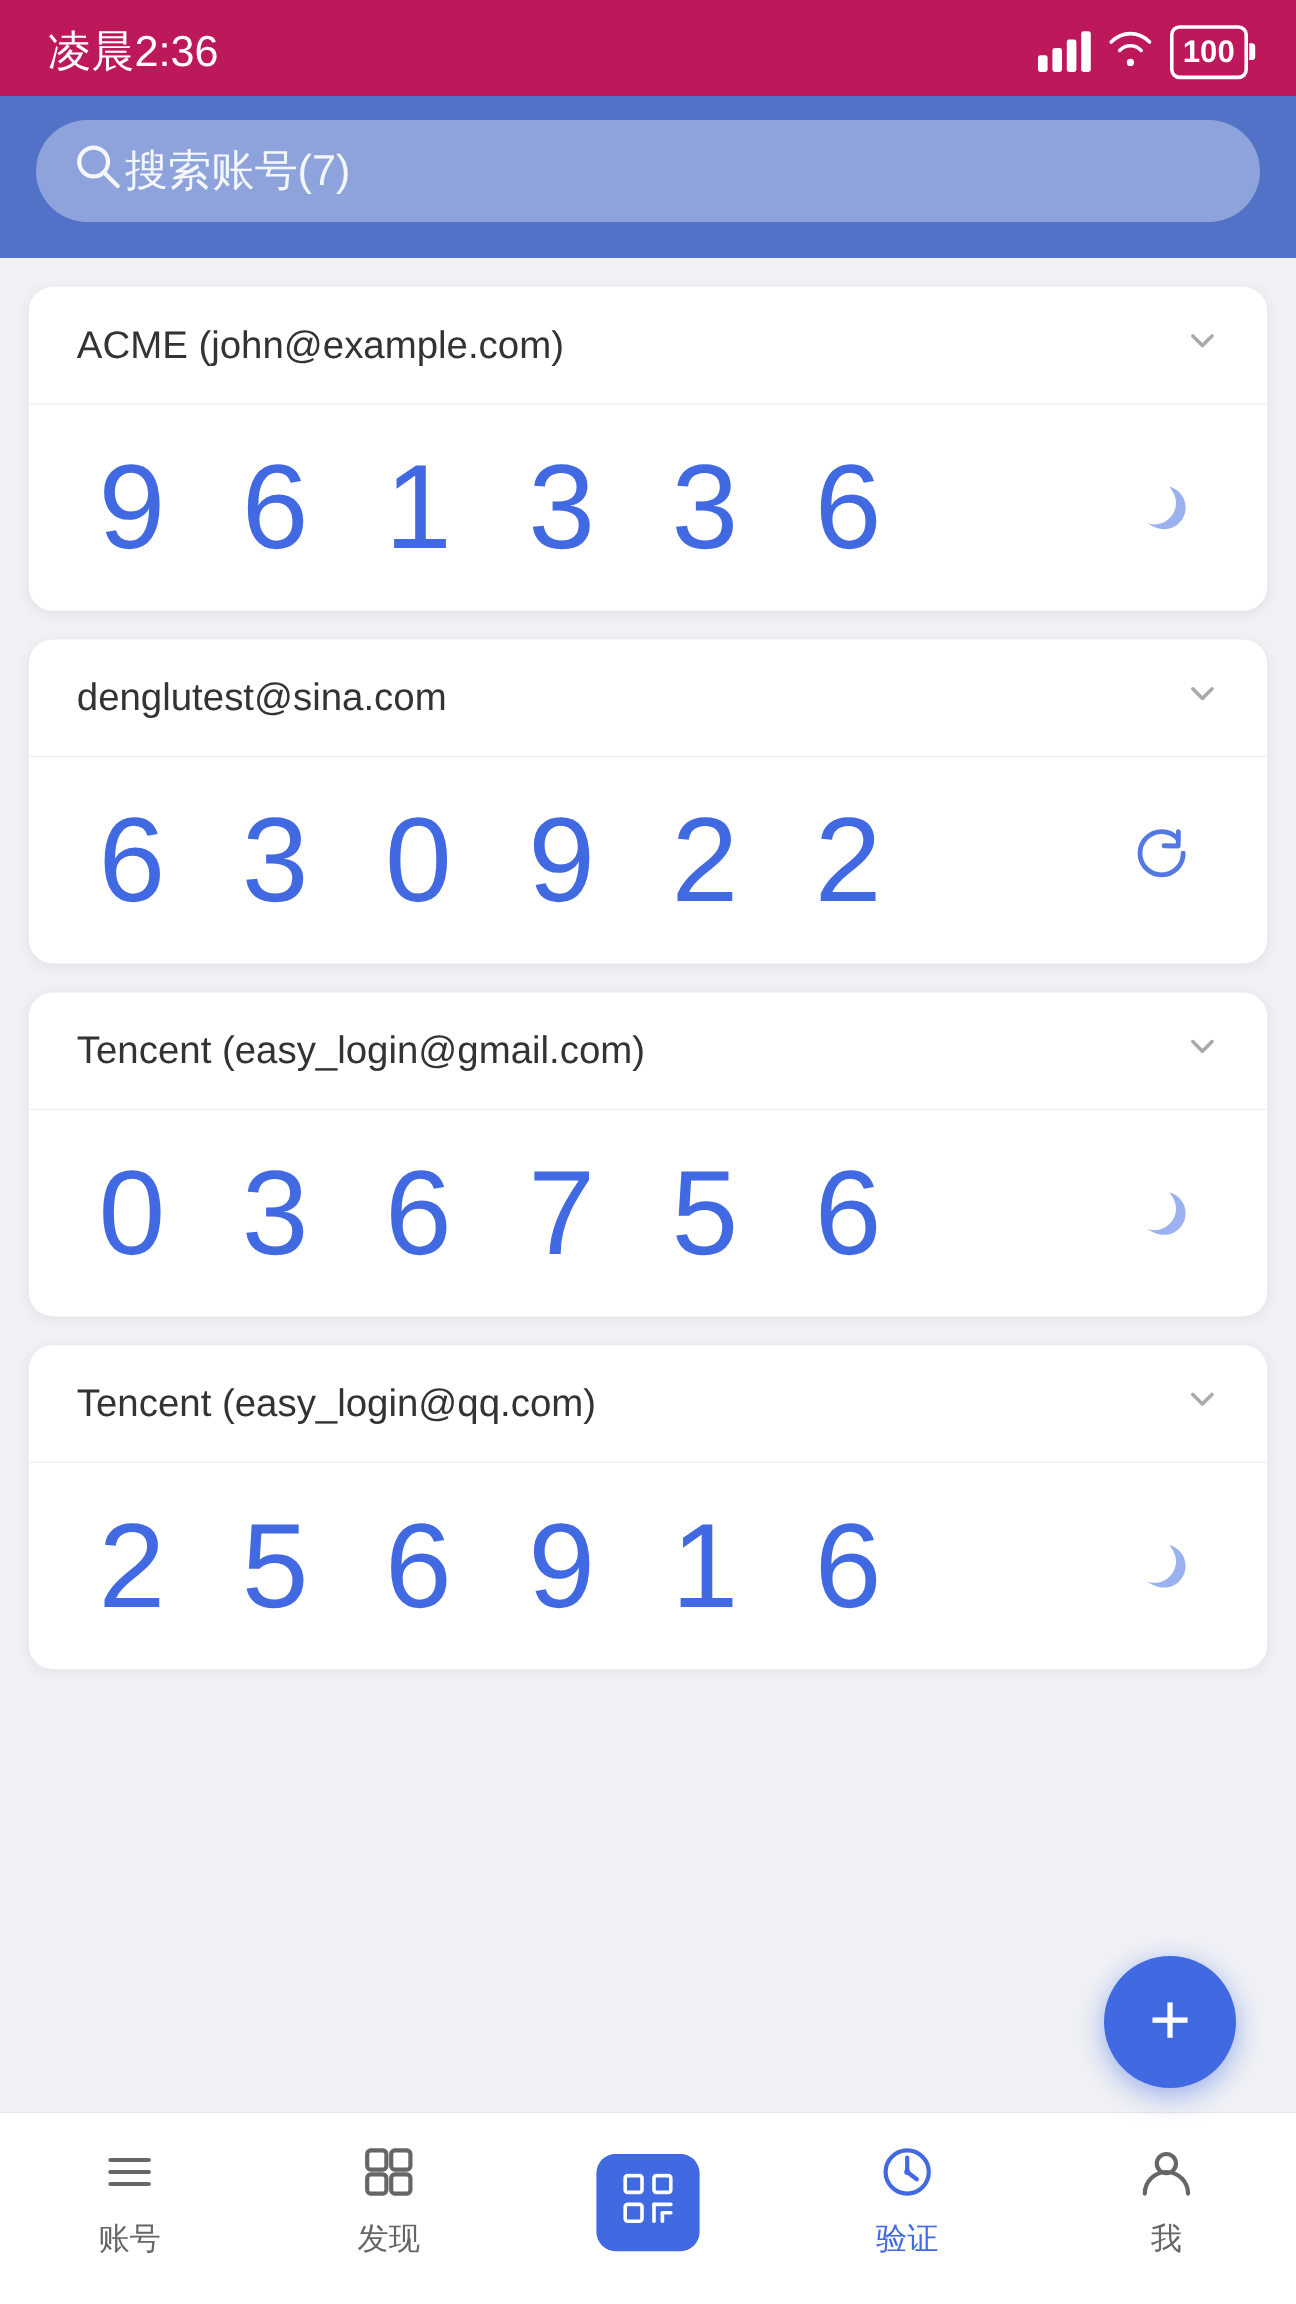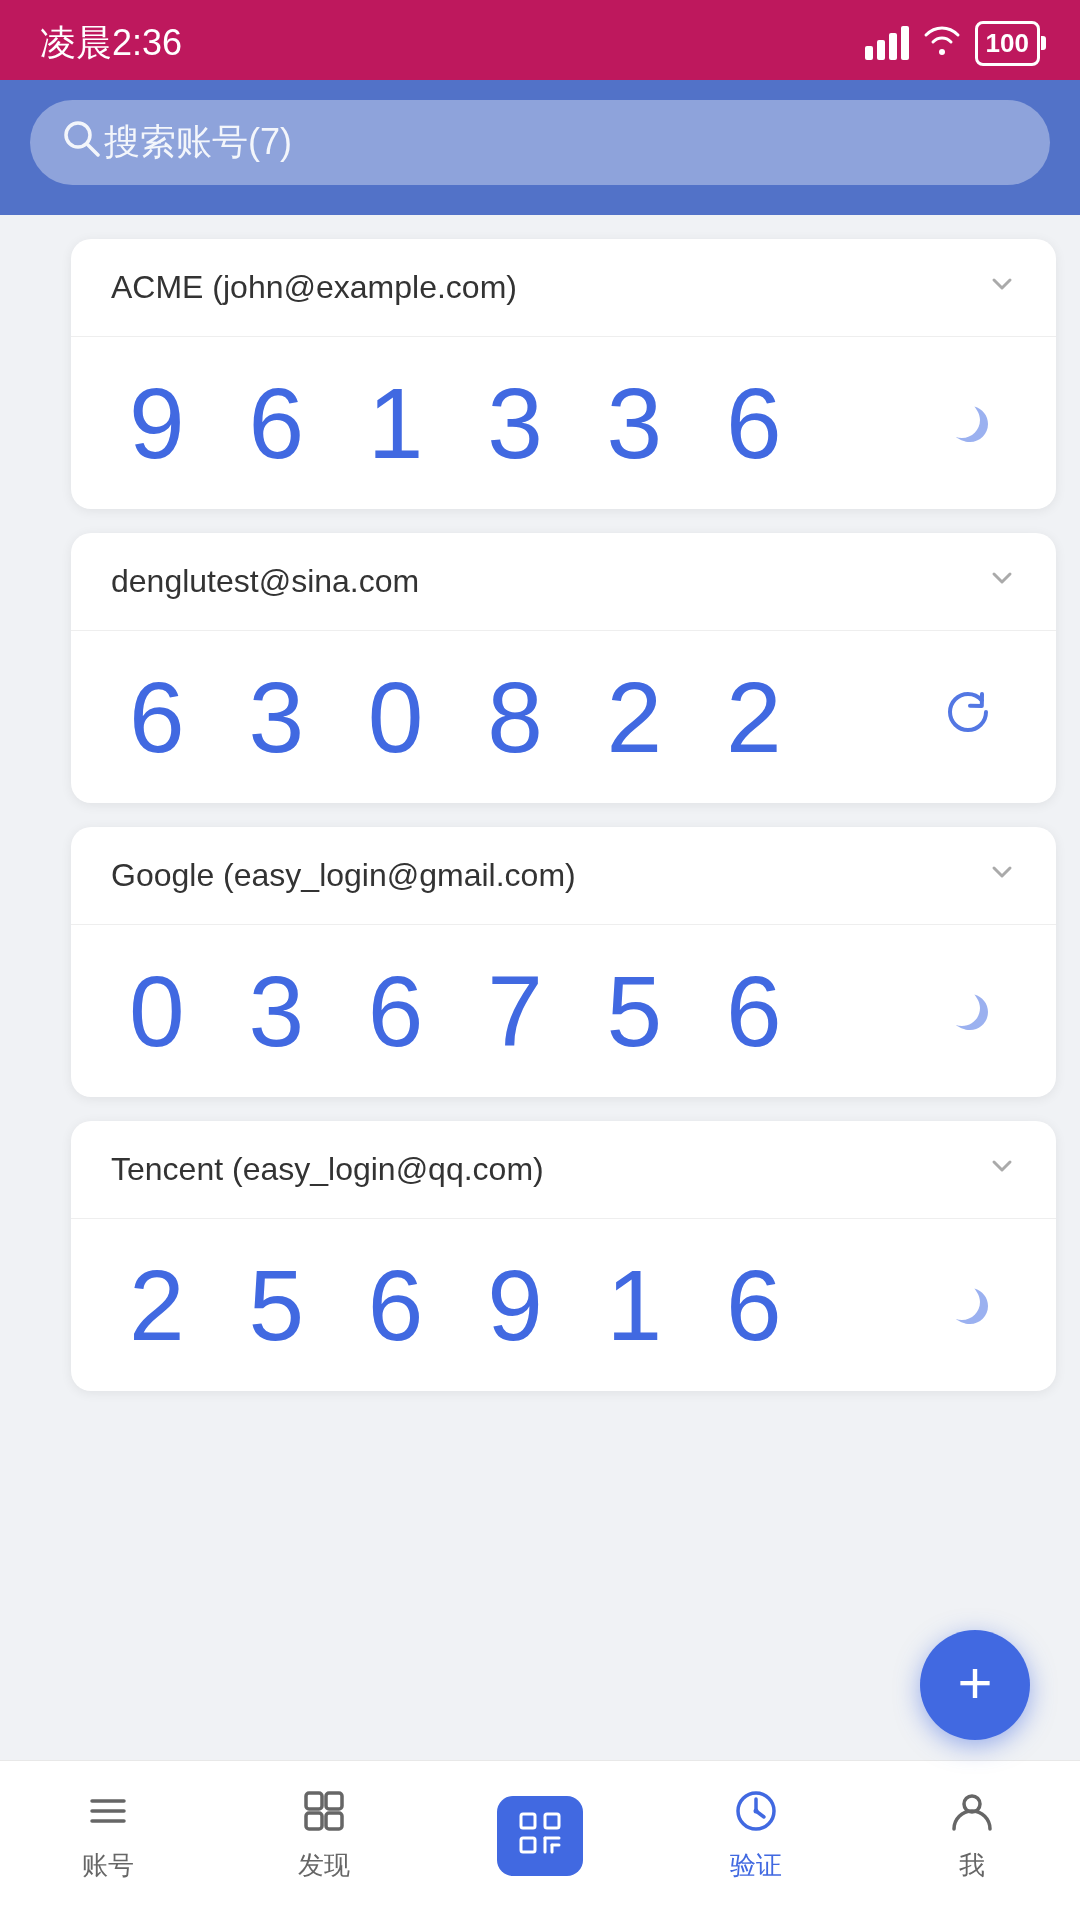--- a/index.html
+++ b/index.html
@@ -97,21 +97,20 @@
       opacity: 0.9;
     }
 
     
     .content {
       flex: 1;
       padding: 24px 24px 180px 24px;
       display: flex;
       flex-direction: column;
       gap: 24px;
-      margin-left: 47px;
     }
 
     
     .account-card {
       background: white;
       border-radius: 20px;
       overflow: hidden;
       box-shadow: 0 2px 12px rgba(0,0,0,0.07);
     }
     .account-header {
@@ -285,32 +284,32 @@
     <div class="account-card">
       <div class="account-header">
         <span class="account-name">denglutest@sina.com</span>
         <span class="chevron-icon">
           <svg width="28" height="28" viewBox="0 0 28 28" fill="none">
             <path d="M6 10l8 8 8-8" stroke="#aaa" stroke-width="3" stroke-linecap="round" stroke-linejoin="round"></path>
           </svg>
         </span>
       </div>
       <div class="account-code-row">
-        <span class="account-code">6 3 0 8 2 2</span>
+        <span class="account-code">6 3 0 9 2 2</span>
         <span class="code-icon refresh">
           <svg class="refresh-svg" viewBox="0 0 60 60" fill="none">
         <path d="M48 30c0 9.94-8.06 18-18 18S12 39.94 12 30s8.06-18 18-18c5.5 0 10.4 2.46 13.8 6.36" stroke="#4169e1" stroke-width="4" stroke-linecap="round" fill="none"></path>
         <path d="M44 12l-0.2 12-11.8-0.2" stroke="#4169e1" stroke-width="4" stroke-linecap="round" stroke-linejoin="round" fill="none"></path>
       </svg>
         </span>
       </div>
     </div>
     <div class="account-card">
       <div class="account-header">
-        <span class="account-name">Google (easy_login@gmail.com)</span>
+        <span class="account-name">Tencent (easy_login@gmail.com)</span>
         <span class="chevron-icon">
           <svg width="28" height="28" viewBox="0 0 28 28" fill="none">
             <path d="M6 10l8 8 8-8" stroke="#aaa" stroke-width="3" stroke-linecap="round" stroke-linejoin="round"></path>
           </svg>
         </span>
       </div>
       <div class="account-code-row">
         <span class="account-code">0 3 6 7 5 6</span>
         <span class="code-icon ">
           <svg class="moon-svg" viewBox="0 0 56 56" fill="none">

